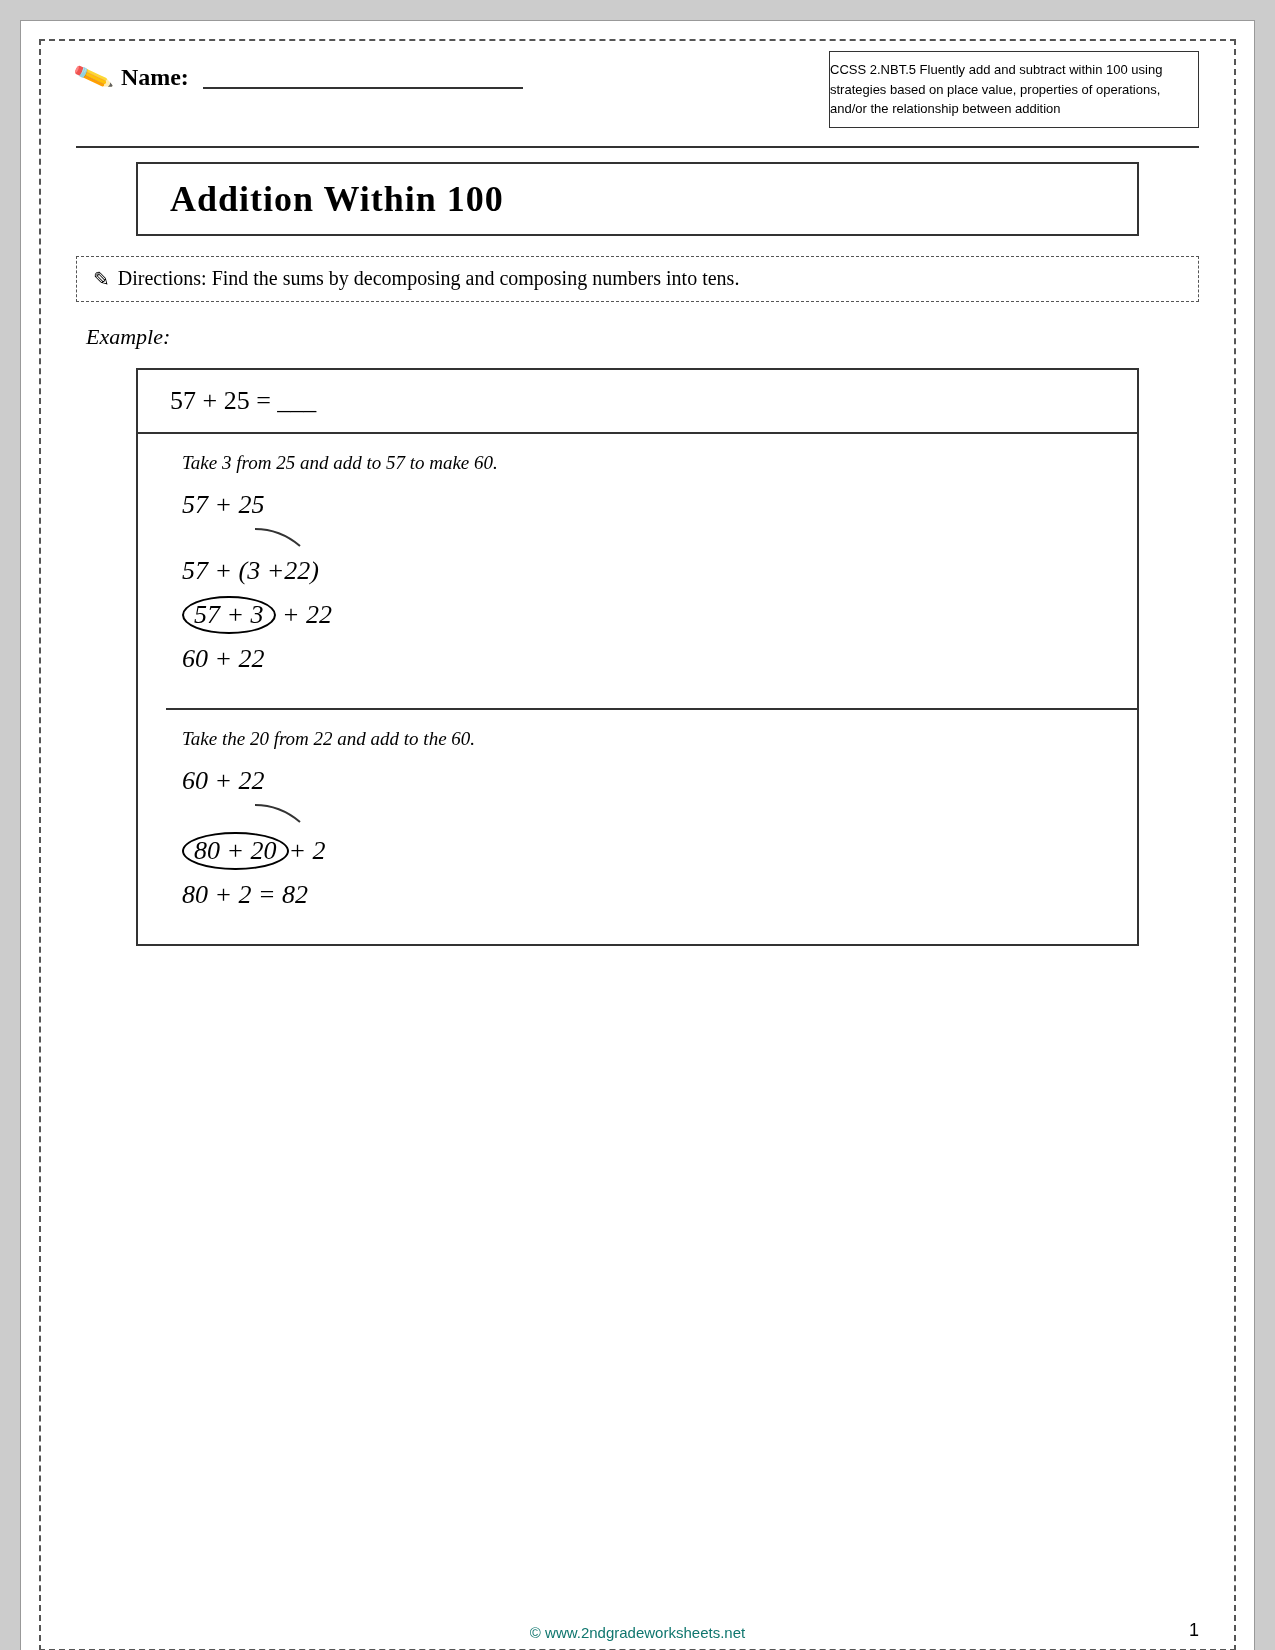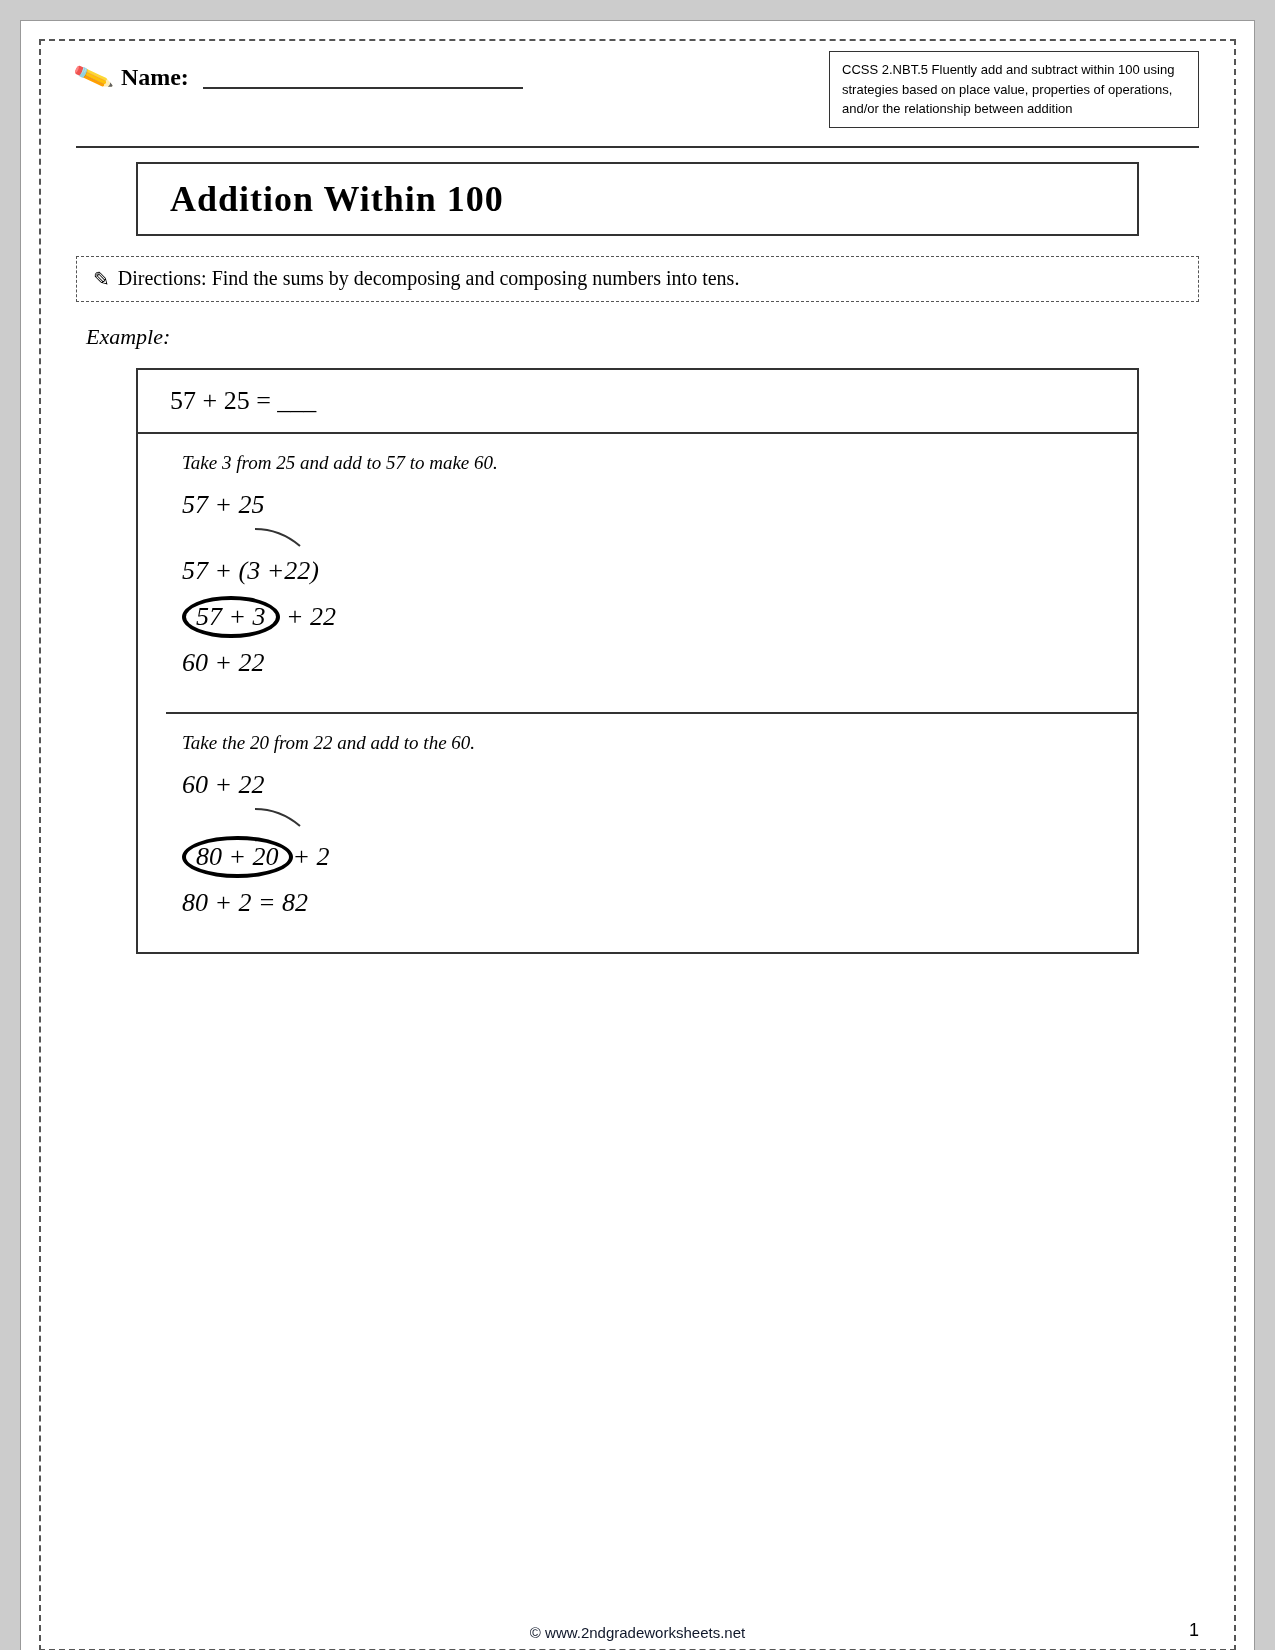--- a/index.html
+++ b/index.html
@@ -71,21 +71,21 @@
       display: inline-block;
       width: 320px;
       border-bottom: 2px solid #333;
       margin-left: 4px;
       vertical-align: bottom;
       height: 22px;
     }
 
     .standard-box {
       border: 1.5px solid #333;
-      padding: 8px 12px;
+      padding: 8px 0;
       max-width: 370px;
       font-size: 13px;
       line-height: 1.5;
       font-family: Arial, sans-serif;
     }
 
     
     .hr-solid {
       border: none;
       border-top: 2px solid #333;
@@ -176,21 +176,21 @@
       font-family: 'Comic Sans MS', cursive;
       font-style: italic;
       margin-bottom: 10px;
       display: block;
       position: relative;
     }
 
     
     .oval-wrap {
       display: inline-block;
-      border: 4px solid #000000;
+      border: 2px solid #000000;
       border-radius: 50%;
       padding: 2px 10px;
       font-style: italic;
     }
 
     
     .double-check-row {
       display: flex;
       align-items: center;
       gap: 10px;
@@ -217,21 +217,21 @@
       left: 0;
       right: 0;
       display: flex;
       justify-content: center;
       align-items: center;
     }
 
     .footer-text {
       font-size: 15px;
       font-family: Arial, sans-serif;
-      color: #0f172a;
+      color: #0f766e;
     }
 
     .page-number {
       position: absolute;
       right: 55px;
       bottom: 28px;
       font-size: 18px;
       font-family: Arial, sans-serif;
     }
   </style>

